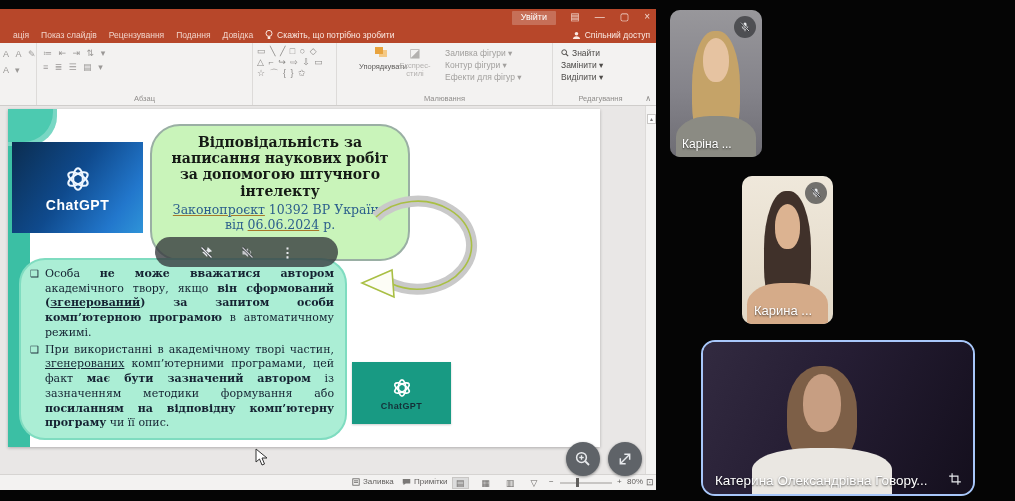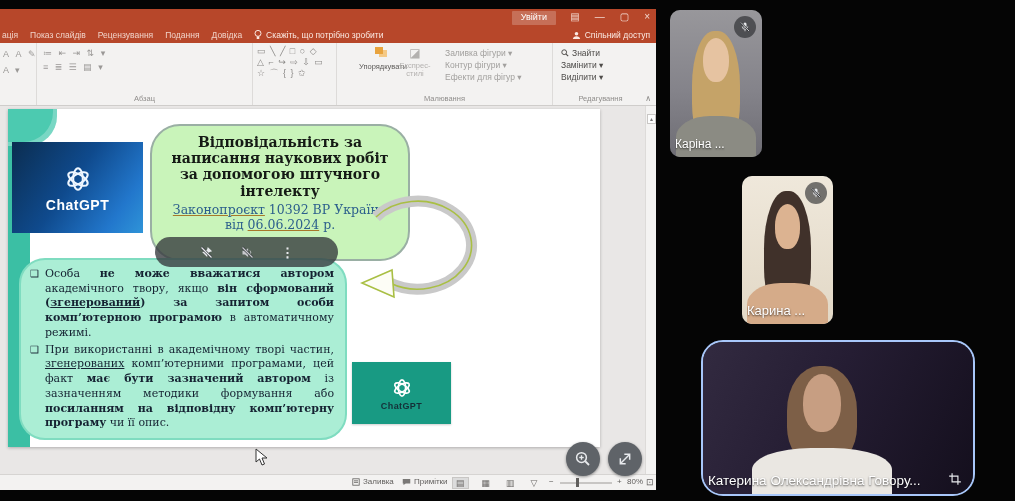--- a/index.html
+++ b/index.html
@@ -8,21 +8,21 @@
          font-family:"Liberation Sans",sans-serif;-webkit-font-smoothing:antialiased;}
 
   
   #ppt{position:absolute;left:0;top:9px;width:656px;height:481px;background:#f3f2f1;}
   .titlebar{position:absolute;left:0;top:0;width:656px;height:18px;background:#b7472a;color:#f6ddd5;}
   .tb-title{position:absolute;left:60px;top:3px;width:260px;text-align:center;font-size:9px;white-space:nowrap;overflow:hidden;}
   .signin{position:absolute;right:100px;top:2px;height:14px;padding:1px 9px;background:rgba(255,255,255,.22);
           color:#fff;font-size:9px;border-radius:1px;}
   .winbtns{position:absolute;right:6px;top:2px;display:flex;gap:15px;font-size:10px;color:#f2d8cf;}
   .menubar{position:absolute;left:0;top:18px;width:656px;height:16px;background:#b7472a;color:#f1d3c9;
-           font-size:8.5px;display:flex;align-items:center;gap:12px;padding-left:2px;white-space:nowrap;}
+           font-size:8.5px;display:flex;align-items:center;gap:12px;padding-left:13px;white-space:nowrap;}
   .menubar .tellme{display:flex;align-items:center;gap:4px;color:#fbe9e2;}
   .share{position:absolute;right:6px;top:0;height:16px;display:flex;align-items:center;gap:4px;color:#fbe9e2;font-size:8.5px;}
 
   
   .ribbon{position:absolute;left:0;top:34px;width:656px;height:63px;background:#f3f2f1;border-bottom:1px solid #cfcdcb;
           font-size:8.5px;color:#7c7b79;}
   .rgroup{position:absolute;top:0;height:62px;border-right:1px solid #dddbd9;}
   .rlabel{position:absolute;bottom:2px;width:100%;text-align:center;font-size:7.5px;color:#908e8c;}
   .glyphrow{letter-spacing:2px;color:#9a9896;font-size:9px;white-space:nowrap;}
   .ritem{display:flex;align-items:center;gap:3px;height:12px;white-space:nowrap;color:#a2a09e;}
@@ -86,21 +86,21 @@
              font-size:8px;color:#605e5c;}
   .sb{position:absolute;top:2px;display:flex;align-items:center;gap:3px;}
   .viewicn{font-size:9px;color:#6b6967;padding:0 3px;}
   .viewicn.sel{background:#dcdcdc;border:1px solid #c8c6c4;}
   .zoomtrack{position:absolute;top:7px;left:560px;width:52px;height:2px;background:#c8c6c4;}
   .zoomhandle{position:absolute;top:3px;left:576px;width:3px;height:9px;background:#605e5c;}
 
   
   .tile{position:absolute;border-radius:10px;overflow:hidden;background:#3c4043;}
   .photo{position:absolute;inset:0;}
-  .nametag{position:absolute;left:5px;bottom:6px;color:#fff;text-shadow:0 1px 2px rgba(0,0,0,.7);
+  .nametag{position:absolute;left:12px;bottom:6px;color:#fff;text-shadow:0 1px 2px rgba(0,0,0,.7);
            font-size:13px;white-space:nowrap;max-width:92%;overflow:hidden;}
   .mutebadge{position:absolute;top:6px;right:6px;width:22px;height:22px;border-radius:50%;
              background:rgba(32,33,36,.6);display:flex;align-items:center;justify-content:center;}
   .hair,.face,.torso{position:absolute;}
   .hair{width:52%;left:24%;top:14%;height:72%;border-radius:46% 46% 38% 38%;}
   .face{width:28%;left:36%;top:19%;height:30%;border-radius:50% 50% 46% 46%;}
   .torso{width:88%;left:6%;top:72%;height:34%;border-radius:42% 42% 0 0;}
 
   .t1 .photo{background:linear-gradient(180deg,#98979b 0%,#868artefact 0) ;background:linear-gradient(180deg,#98979b 0%,#84838a 55%,#6e6d74 100%);}
   .t1 .hair{background:#c5a368;height:80%;}
@@ -122,21 +122,21 @@
   .t3 .torso{background:#d5ab89;}
 
   .t4 .photo{background:#dbd2c2;}
   .t4 .hair{background:#3e3128;height:58%;}
   .t4 .face{background:#e0ba96;}
   .t4 .torso{background:#c8ad87;}
   .t4 .glasses{position:absolute;left:37%;top:29%;width:26%;height:9%;
       border-left:9px solid rgba(40,30,25,.55);border-right:9px solid rgba(40,30,25,.55);
       border-top:2px solid rgba(40,30,25,.55);}
 
-  .t5{border:2px solid #a8c7fa;border-radius:22px;}
+  .t5{border:2px solid #a8c7fa;border-radius:14px;}
   .t5 .photo{background:linear-gradient(115deg,#322a40 0%,#251d33 45%,#140f1d 100%);}
   .t5 .hair{width:26%;left:31%;top:16%;height:64%;background:#7d5f47;}
   .t5 .face{width:14%;left:37%;top:21%;height:38%;background:#c79e82;}
   .t5 .torso{width:52%;left:18%;top:70%;background:#eae7e2;}
   .t5 .cropicon{position:absolute;right:11px;bottom:8px;}
 </style>
 </head>
 <body>
 
 <div id="stage">

